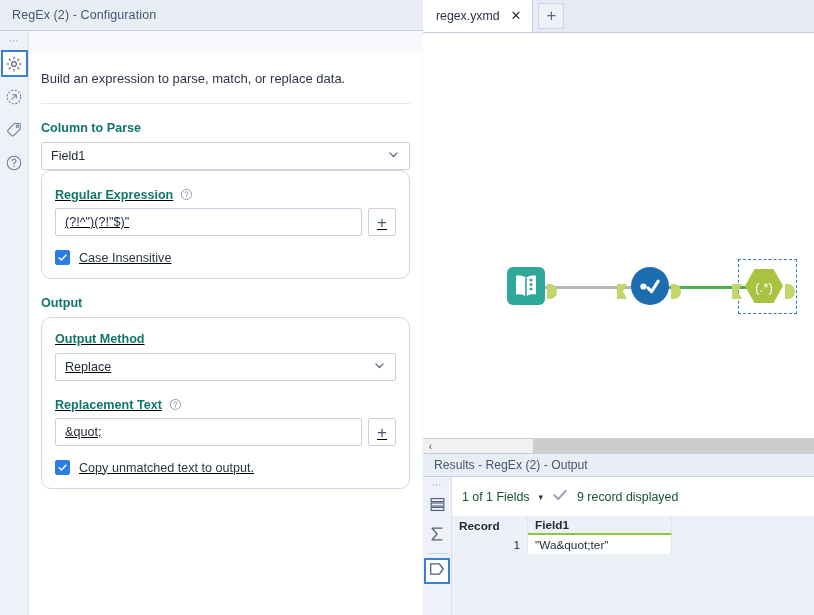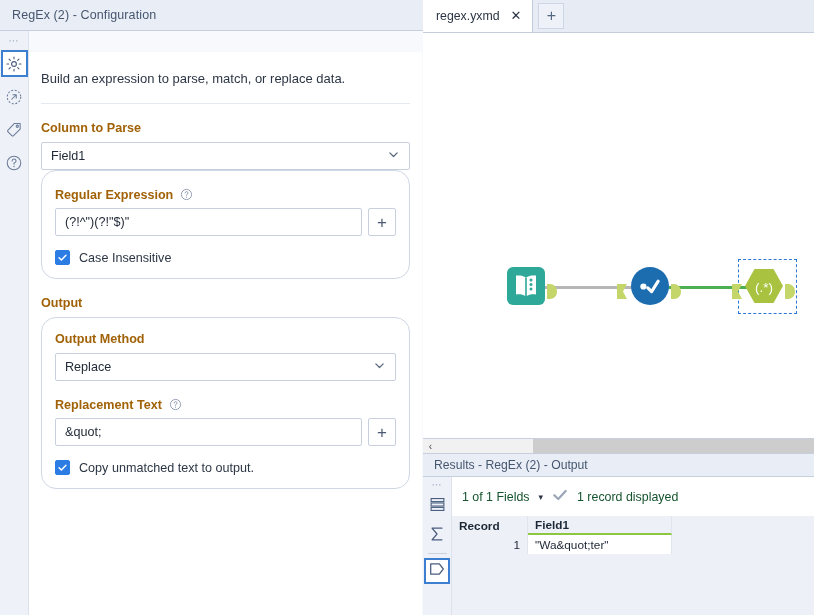--- a/index.html
+++ b/index.html
@@ -66,42 +66,43 @@
   #config-scroll { padding: 0 12px; }
 
   .intro {
     font-size: 13px; color: #2c3645;
     padding: 19px 0 17px 0;
     border-bottom: 1px solid #e5e9f0;
     margin-bottom: 0;
   }
 
   .sec-label {
-    font-size: 12.6px; color: #a16207; font-weight: 600;
+    font-size: 12.6px; color: #0f766e; font-weight: 600;
     margin: 17px 0 7px 0;
   }
 
   .select-box, .text-box {
     height: 28px;
     border: 1px solid #c8d0de;
     background: #ffffff;
     border-radius: 2px;
     display: flex; align-items: center;
     padding: 0 9px;
     font-size: 12.6px; color: #222b38;
     cursor: pointer;
   }
   .select-box .val { flex: 1; white-space: nowrap; overflow: hidden; }
   .chev { color: #59677e; }
 
   .group-box {
     border: 1px solid #cfd7e4;
-    border-radius: 15px;
+    border-radius: 10px;
     background: #ffffff;
     padding: 10px 13px 13px 13px;
+    text-decoration: underline;
   }
   .group-box .sec-label:first-child { margin-top: 3px; }
 
   .lbl-row { display: flex; align-items: center; gap: 7px; margin: 14px 0 6px 0; }
   .lbl-row .sec-label { margin: 0; }
   .help-icon { width: 13px; height: 13px; cursor: pointer; flex: none; }
 
   .input-row { display: flex; align-items: stretch; gap: 6px; }
   .input-row .text-box { flex: 1; }
   .plus-btn {
@@ -476,21 +477,21 @@
       <div id="res-main">
 
         <div id="res-toolbar">
           <span class="tb-text">1 of 1 Fields</span>
           <span class="tb-caret">▾</span>
           <span>
             <svg width="16" height="14" viewBox="0 0 18 16">
                 <path d="M2.5 8.2 L7 12.6 L15.5 3.4" fill="none" stroke="#9aa6b8" stroke-width="2.5" stroke-linecap="round" stroke-linejoin="round"></path>
               </svg>
           </span>
-          <span class="tb-text">1 record displayed</span>
+          <span class="tb-text">9 record displayed</span>
 
         </div>
 
         <div id="grid">
           <div class="grid-head">
             <div class="gh c1">Record</div>
             <div class="gh c2">Field1</div>
           </div>
           <div class="grid-row">
             <div class="gc c1">1</div>

